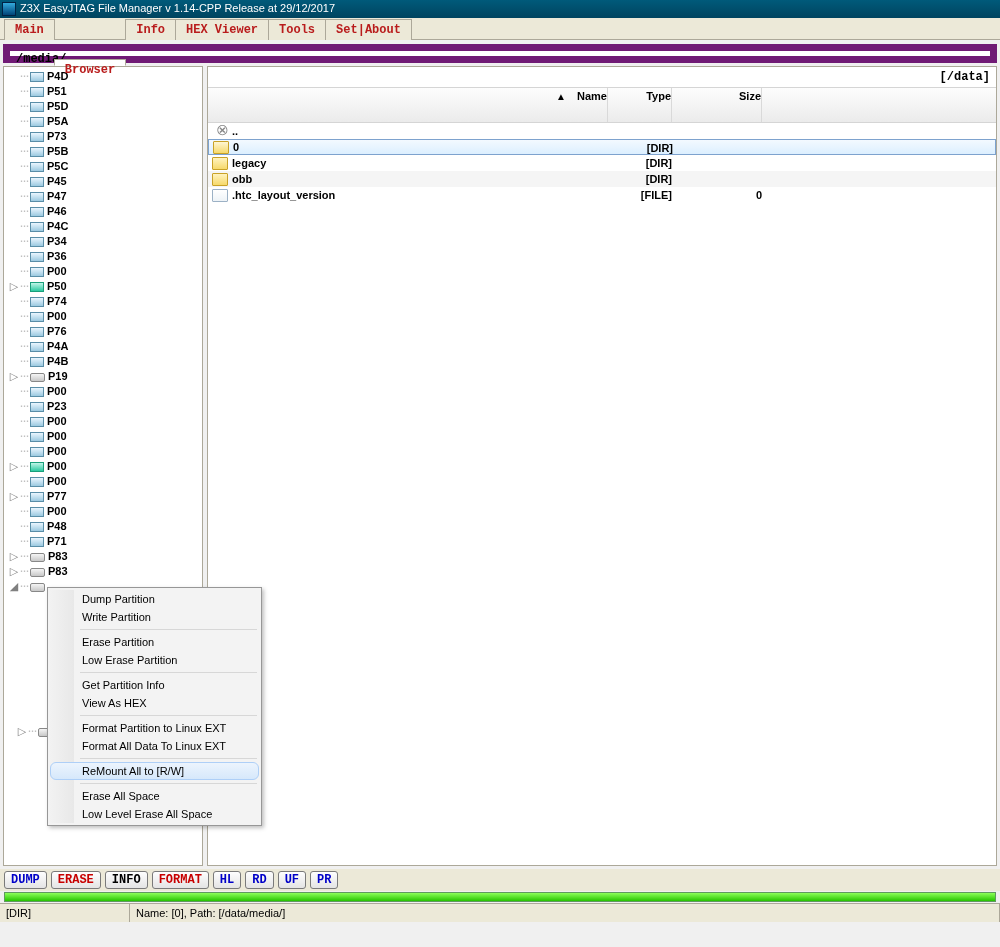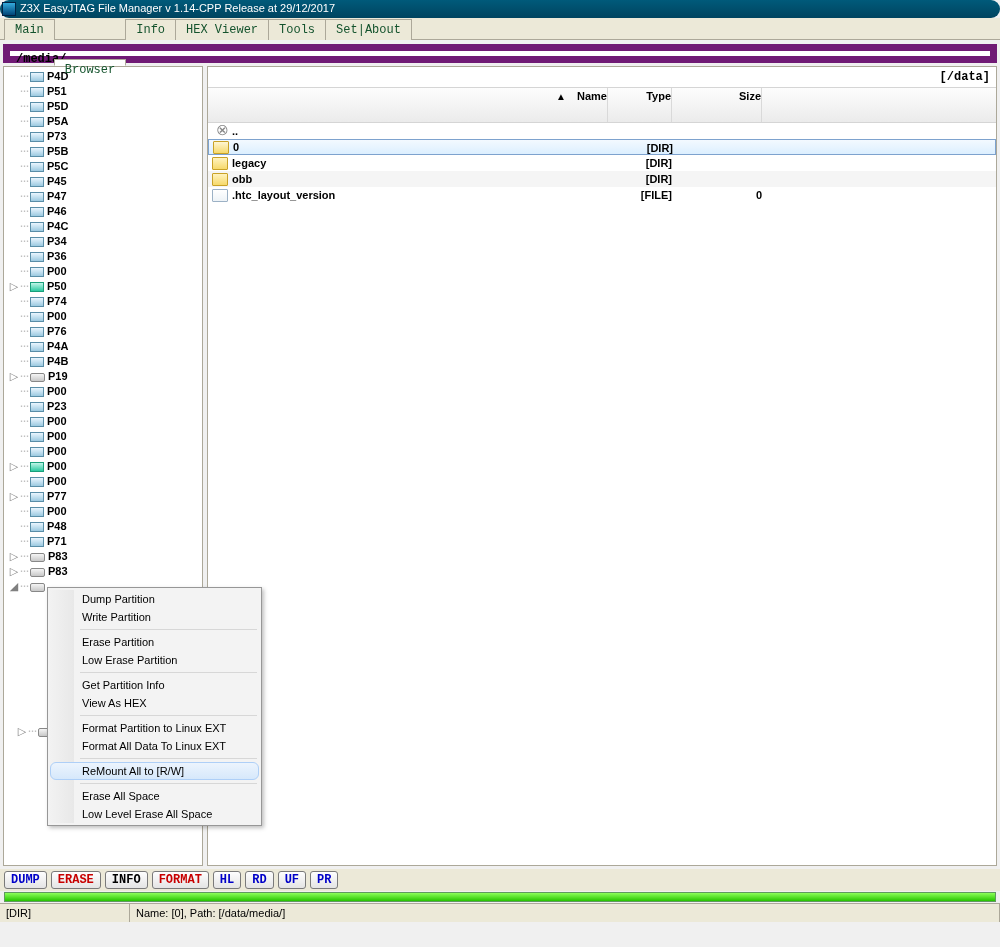--- a/index.html
+++ b/index.html
@@ -12,45 +12,44 @@
     overflow: hidden;
   }
   .titlebar {
     background: linear-gradient(#005a7a,#00445f);
     color: #fff;
     height: 18px;
     line-height: 17px;
     padding-left: 20px;
     position: relative;
     font-size: 11px;
-    border-radius: 9px;
   }
   .titlebar .appicon {
     position:absolute; left:2px; top:2px;
     width:14px; height:14px;
     background: linear-gradient(#3ad, #047);
     border:1px solid #024;
   }
   .tabbar {
     background: #ece9d8;
     border-bottom: 1px solid #aca899;
     display:flex;
     height:22px;
     padding-left:4px;
   }
   .tab {
     font-family: "Courier New", monospace;
-    font-weight: normal;
+    font-weight: bold;
     font-size: 12px;
     padding: 3px 10px 2px 10px;
     border:1px solid #aca899;
     border-bottom:none;
     margin-right:-1px;
     background:#ece9d8;
-    color:#14532d;
+    color:#b91c1c;
     position:relative;
     top:1px;
     cursor:default;
   }
   .tab.active {
     background:#fff;
     border-bottom:1px solid #fff;
     z-index:2;
     margin-top:40px;
   }

